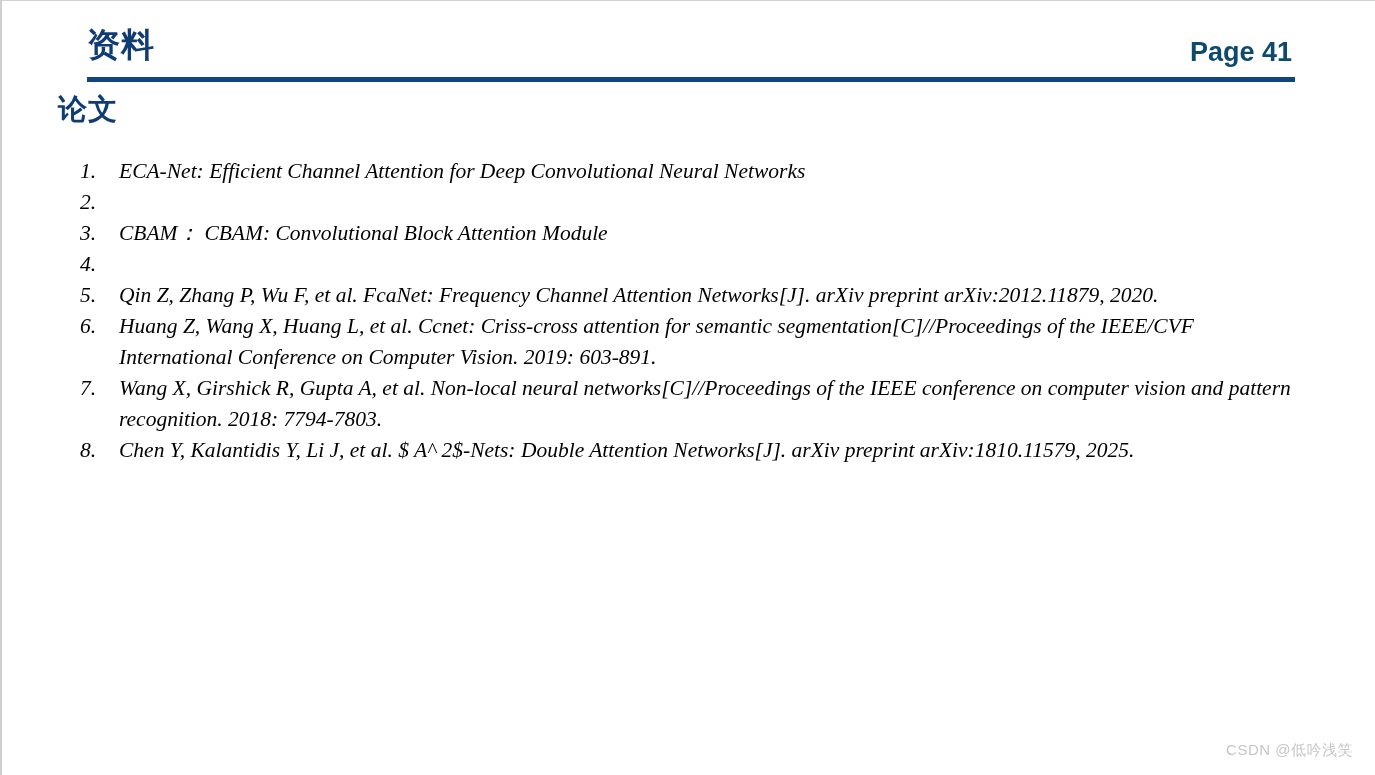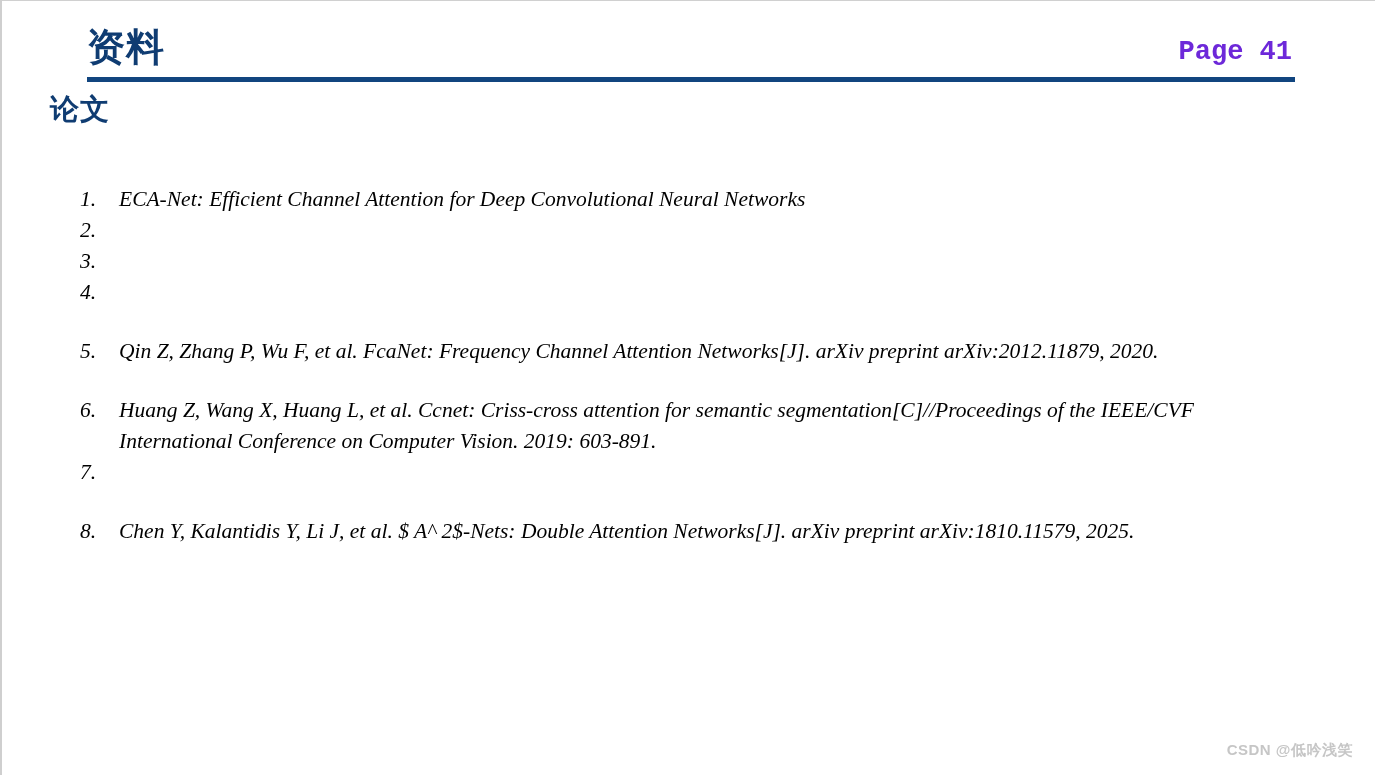--- a/index.html
+++ b/index.html
@@ -32,54 +32,54 @@
     top: 0;
     width: 1375px;
     height: 86px;
   }
 
   .slide-title {
     position: absolute;
     left: 85px;
     top: 27px;
     font-family: "Liberation Sans", "DejaVu Sans", sans-serif;
-    font-size: 38px;
+    font-size: 33px;
     font-weight: bold;
     color: #0F3C72;
     letter-spacing: 1px;
     line-height: 1;
     white-space: nowrap;
     text-align: right;
   }
 
   .page-number {
     position: absolute;
     right: 85px;
     top: 38px;
-    font-family: Liberation Mono, monospace;
+    font-family: Liberation Sans, sans-serif;
     font-size: 27px;
     font-weight: bold;
-    color: #6d28d9;
+    color: #0c4a6e;
     line-height: 1;
     white-space: nowrap;
   }
 
   .header-rule {
     position: absolute;
     left: 85px;
     top: 76px;
     width: 1208px;
     height: 5px;
     background: #11457F;
   }
 
   
   .subtitle {
     position: absolute;
-    left: 48px;
+    left: 56px;
     top: 94px;
     font-family: "Liberation Sans", "DejaVu Sans", sans-serif;
     font-size: 29px;
     font-weight: bold;
     color: #0F3C72;
     letter-spacing: 1px;
     line-height: 1;
     white-space: nowrap;
   }
 
@@ -112,35 +112,33 @@
     font-family: "Liberation Serif", "DejaVu Serif", serif;
     font-style: italic;
     font-size: 21.5px;
     line-height: 31px;
     color: #000000;
     text-align: left;
   }
 
   .ref-text {
     display: block;
-    margin-top: 28px;
   }
 
   
   .watermark {
     position: absolute;
     right: 22px;
     bottom: 18px;
     font-family: "Liberation Sans", "DejaVu Sans", sans-serif;
     font-size: 15px;
     color: #c6c6c6;
     line-height: 1;
     white-space: nowrap;
     letter-spacing: 0.5px;
-    font-weight: bold;
   }
 </style>
 </head>
 <body>
 
 <div class="slide">
 
   <div class="header">
     <div class="slide-title">资料</div>
     <div class="page-number">Page 41</div>
@@ -155,38 +153,40 @@
       <span class="ref-num">1.</span>
       <span class="ref-text">ECA-Net: Efficient Channel Attention for Deep Convolutional Neural Networks</span>
     </li>
 
     <li class="ref-item">
       <span class="ref-num">2.</span>
     </li>
 
     <li class="ref-item">
       <span class="ref-num">3.</span>
+      <span class="ref-text">CBAM： CBAM: Convolutional Block Attention Module</span>
     </li>
 
     <li class="ref-item">
       <span class="ref-num">4.</span>
     </li>
 
     <li class="ref-item">
       <span class="ref-num">5.</span>
       <span class="ref-text">Qin Z, Zhang P, Wu F, et al. FcaNet: Frequency Channel Attention Networks[J]. arXiv preprint arXiv:2012.11879, 2020.</span>
     </li>
 
     <li class="ref-item">
       <span class="ref-num">6.</span>
       <span class="ref-text">Huang Z, Wang X, Huang L, et al. Ccnet: Criss-cross attention for semantic segmentation[C]//Proceedings of the IEEE/CVF International Conference on Computer Vision. 2019: 603-891.</span>
     </li>
 
     <li class="ref-item">
       <span class="ref-num">7.</span>
+      <span class="ref-text">Wang X, Girshick R, Gupta A, et al. Non-local neural networks[C]//Proceedings of the IEEE conference on computer vision and pattern recognition. 2018: 7794-7803.</span>
     </li>
 
     <li class="ref-item">
       <span class="ref-num">8.</span>
       <span class="ref-text">Chen Y, Kalantidis Y, Li J, et al. $ A^ 2$-Nets: Double Attention Networks[J]. arXiv preprint arXiv:1810.11579, 2025.</span>
     </li>
 
   </ol>
 
   <div class="watermark">CSDN @低吟浅笑</div>

